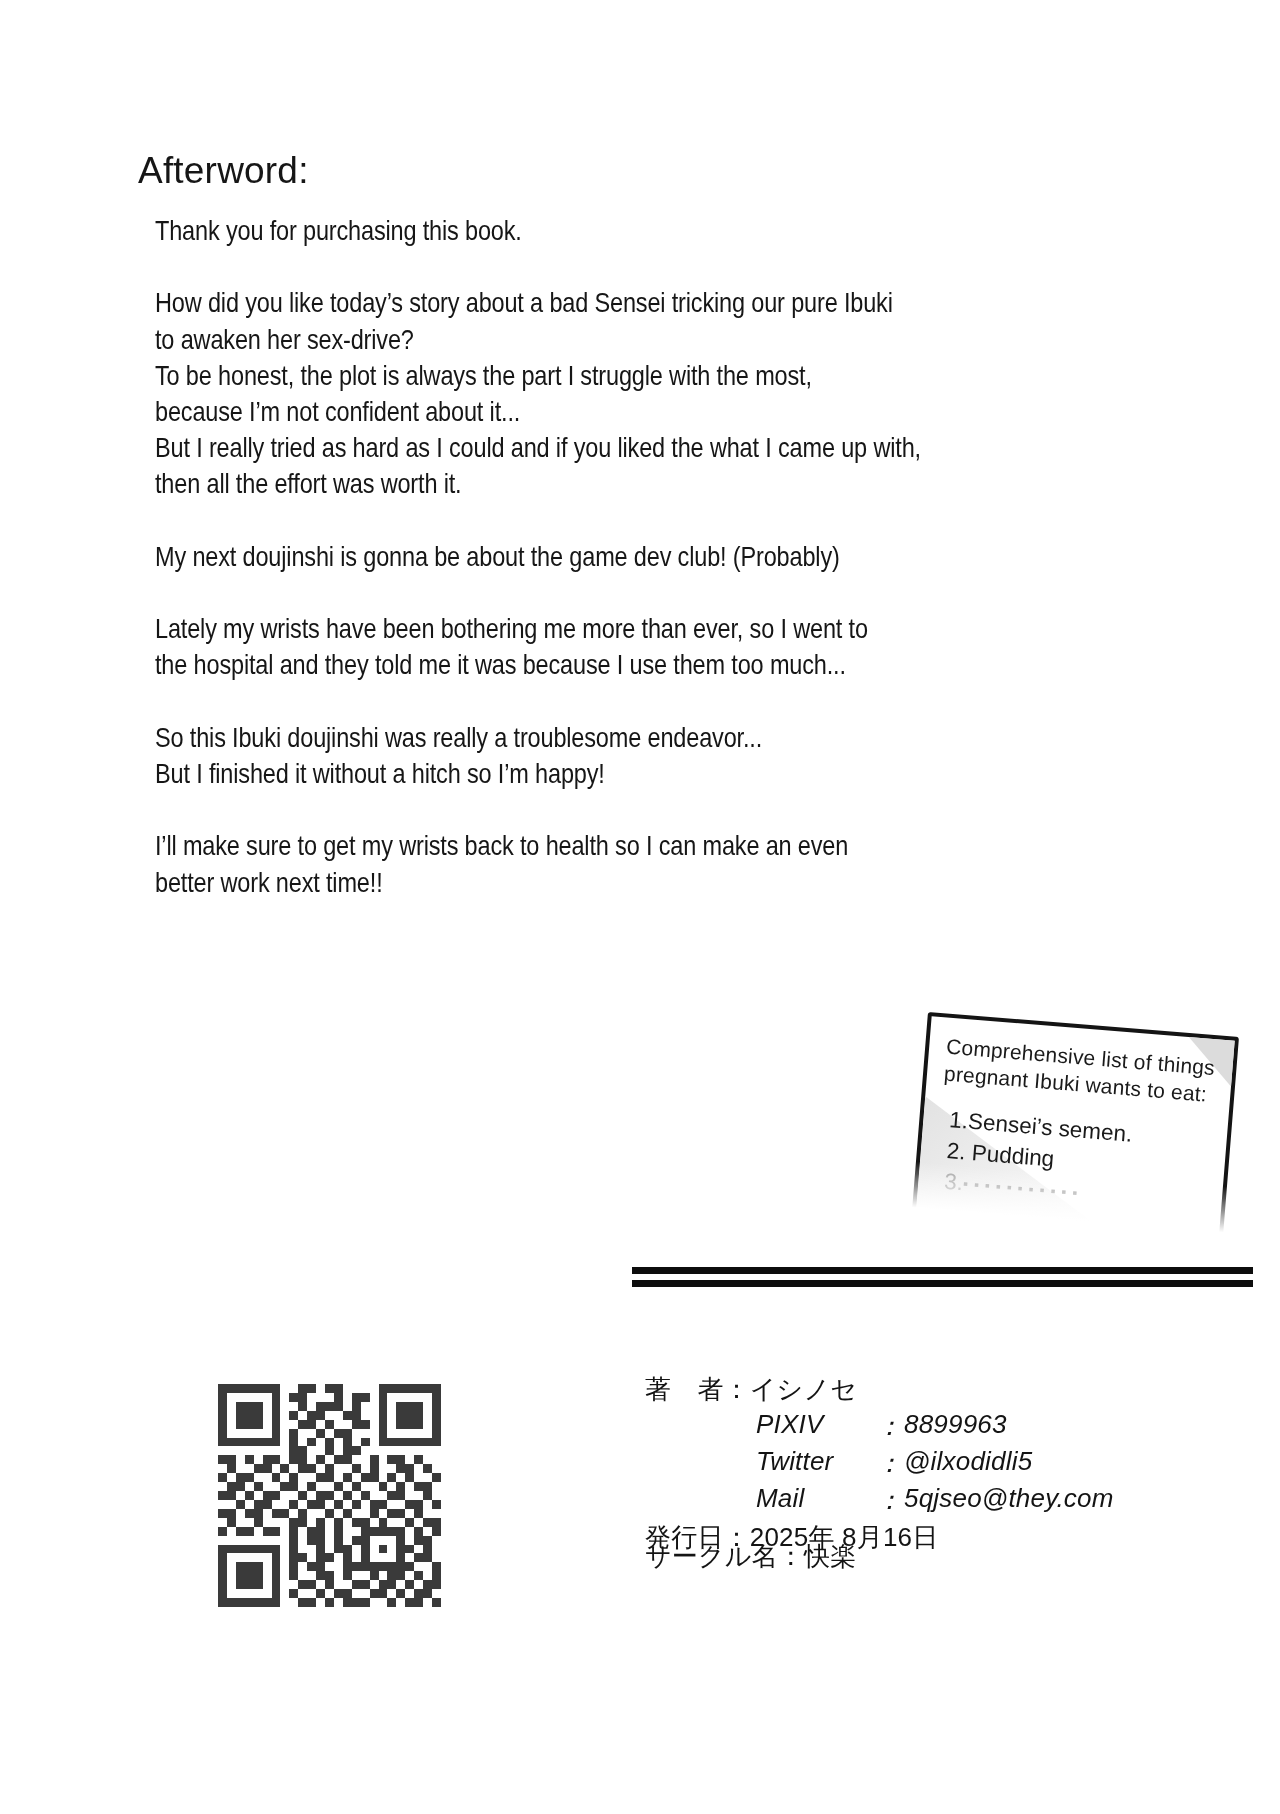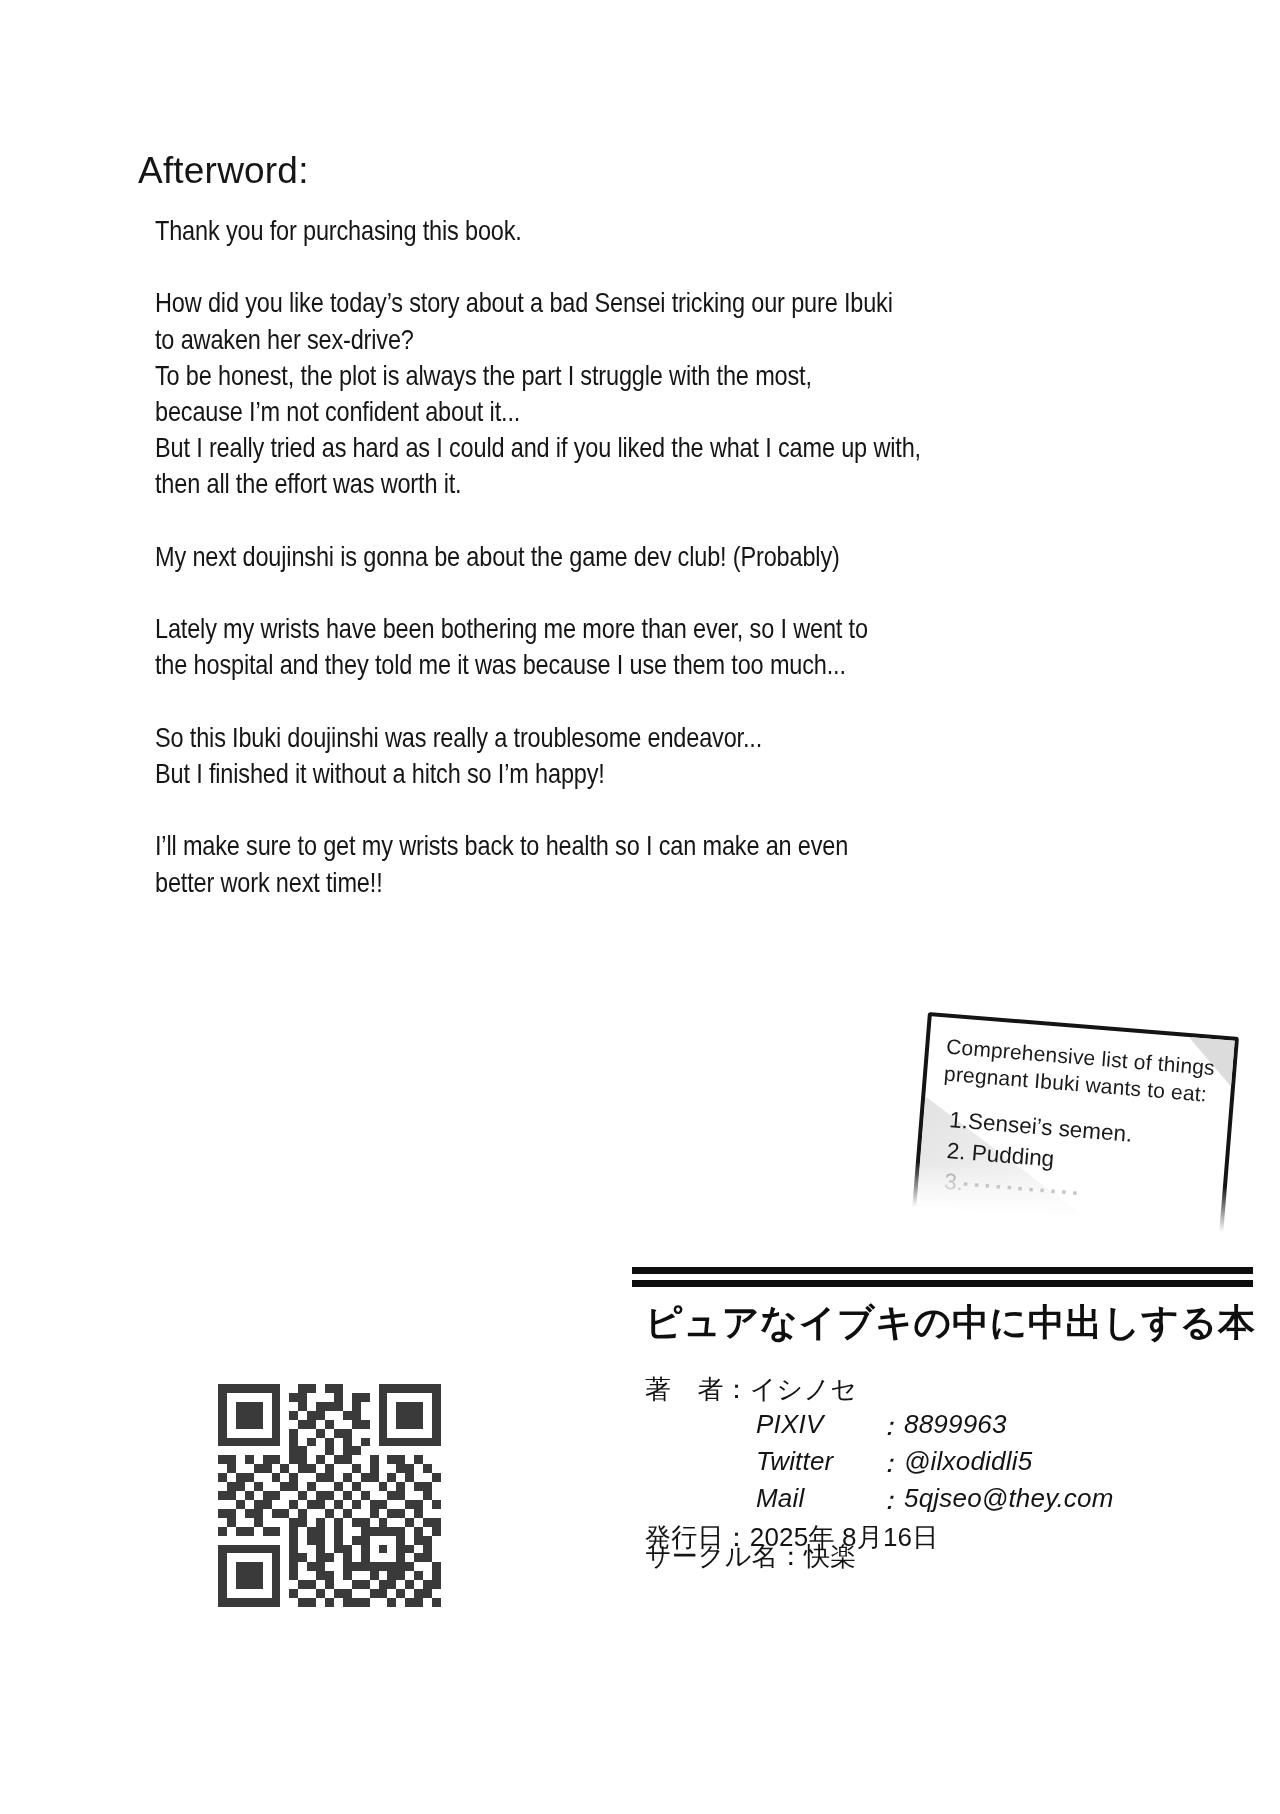--- a/index.html
+++ b/index.html
@@ -729,21 +729,20 @@
       <div class="on" style="background: rgb(58, 58, 58);"></div>
       <div></div>
       <div class="on" style="background: rgb(58, 58, 58);"></div>
     </div>
 
   <div class="abs divider">
     <div class="bar"></div>
     <div class="bar"></div>
   </div>
 
-  <div class="abs credits-title">ピュアなイブキの中に中出しする本</div>
 
   <div class="abs credit-line author-line">著　者：イシノセ</div>
 
   <div class="abs credit-line credit-row row-pixiv">
     <span class="lab">PIXIV</span>
       <span class="sep">：</span>
       <span class="val">8899963</span>
   </div>
   <div class="abs credit-line credit-row row-twitter">
     <span class="lab">Twitter</span>

